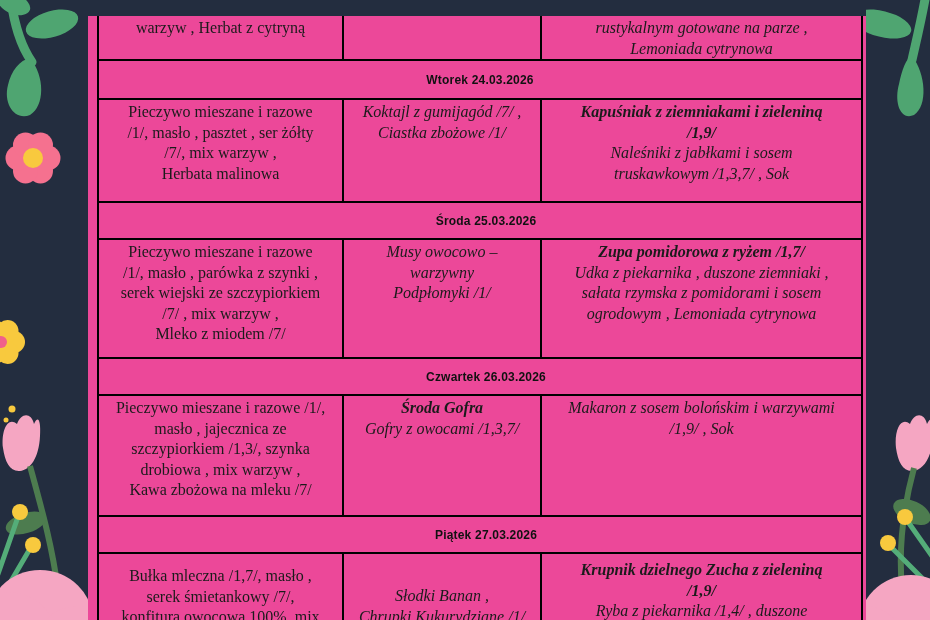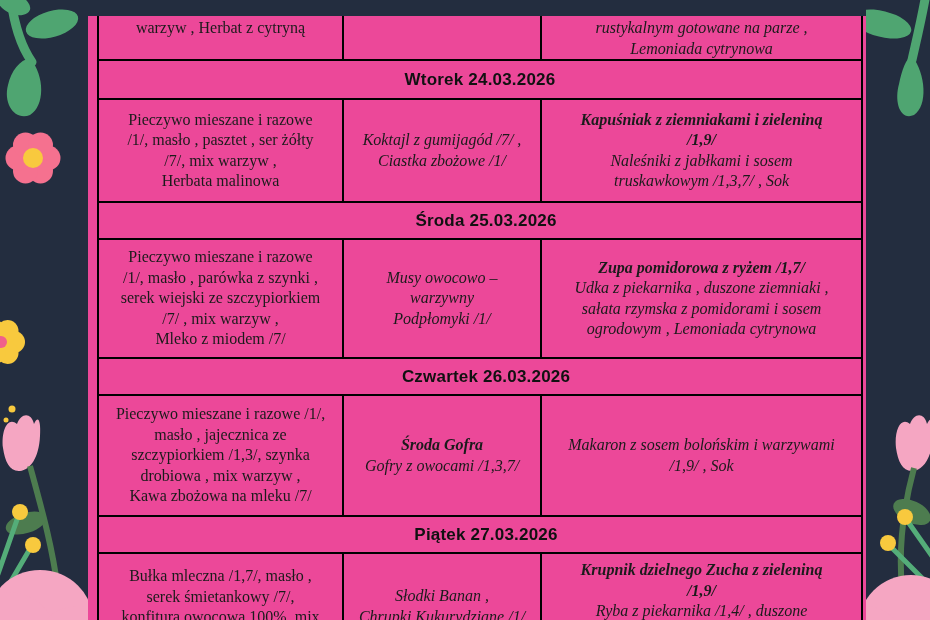--- a/index.html
+++ b/index.html
@@ -17,35 +17,35 @@
     background:#ec4899;
   }
   .menu-table {
     position:absolute; left:9px; top:0; width:766px;
     border-left:2px solid #000; border-right:2px solid #000;
     box-sizing:border-box; color:#1b1b1b;
   }
   .meal-row { display:flex; border-bottom:2px solid #000; box-sizing:border-box; }
   .cell {
     box-sizing:border-box; overflow:hidden;
-    display:flex; flex-direction:column; align-items:center; justify-content:center;
+    display:flex; flex-direction:column; align-items:center; 
     text-align:center; padding:2px 5px;
   }
   .c1 { width:245px; border-right:2px solid #000; }
   .c2 { width:198px; border-right:2px solid #000; }
   .c3 { flex:1; }
   .cell.top { justify-content:flex-start; }
   .txt { white-space:pre-line; font-size:16px; line-height:20.5px; }
   .italic { font-style:italic; }
   .bold-italic { font-style:italic; font-weight:bold; }
 
   .day-row {
     display:flex; align-items:center; justify-content:center;
     border-bottom:2px solid #000; box-sizing:border-box;
-    font-family:"Liberation Sans", sans-serif; font-weight:bold; font-size:17px;
+    font-family:"Liberation Sans", sans-serif; font-weight:bold; font-size:12px;
     letter-spacing:0.2px; color:#111;
   }
 
   .h-partial { height:45px; }
   .h-day1 { height:39px; } .h-day2 { height:37px;padding-left:12px; }
   .h-tue { height:103px; } .h-wed { height:119px; }
   .h-thu { height:121px; } .h-fri { height:110px; }
   .pt12 { padding-top:12px; } .pt32 { padding-top:32px; } .pt6 { padding-top:6px; }
 </style>
 </head>

